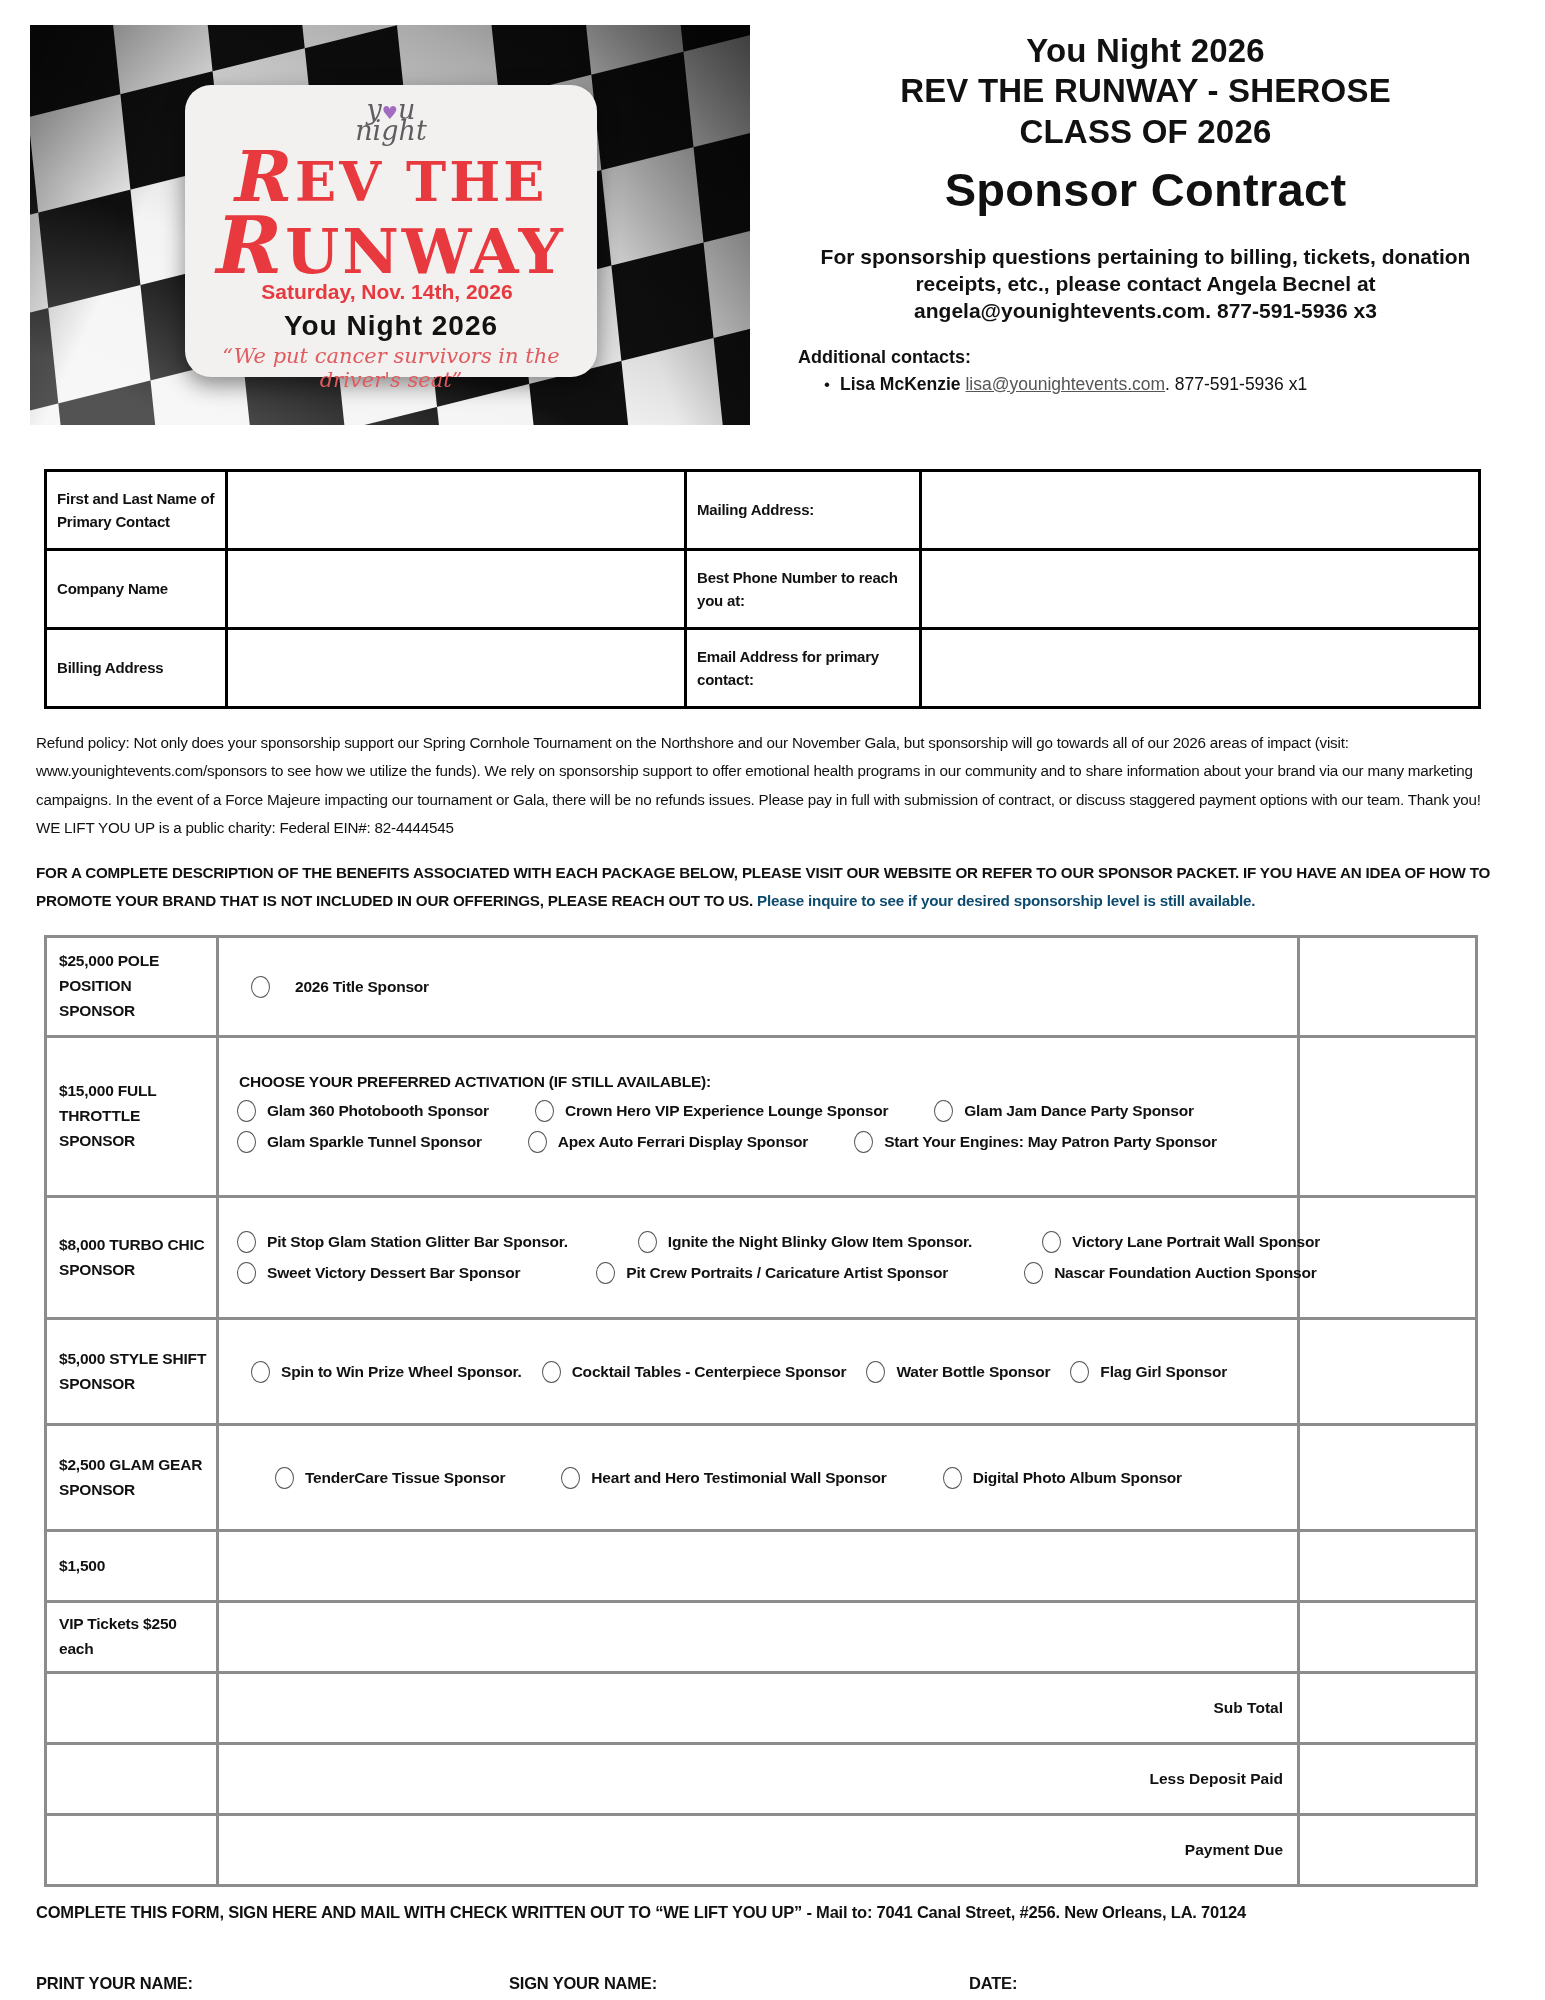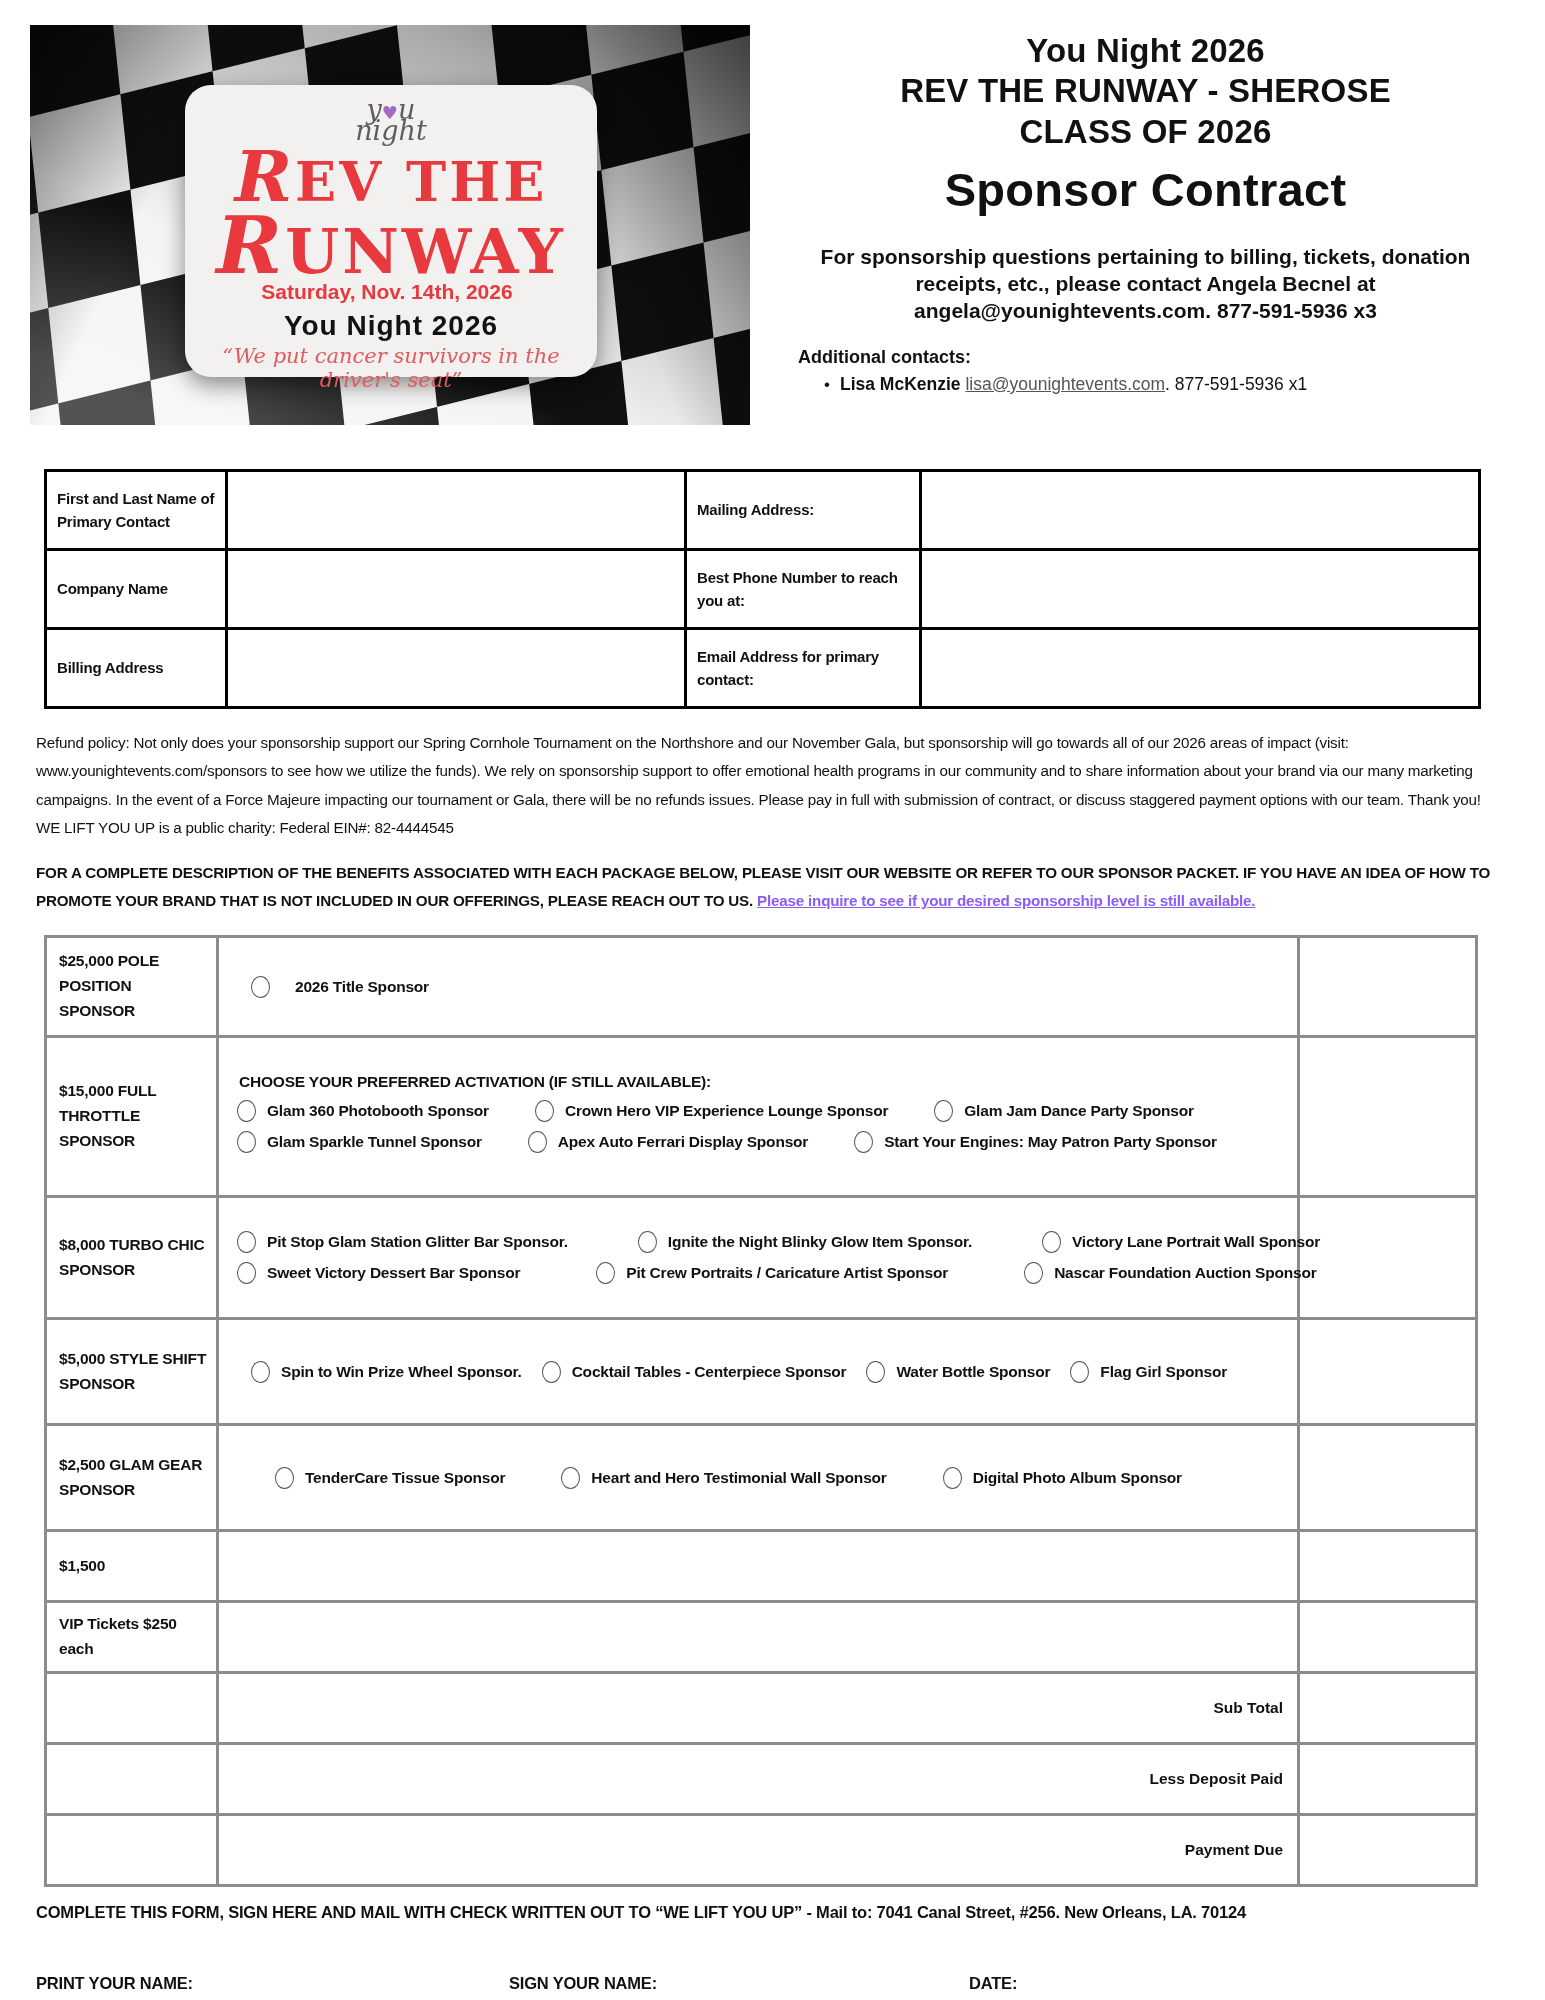--- a/index.html
+++ b/index.html
@@ -45,21 +45,21 @@
   
   table { border-collapse:collapse; }
   .contact-table { margin:44px 0 0 44px; width:1434px; table-layout:fixed; }
   .contact-table td { border:3.5px solid #000; height:79px; vertical-align:middle; }
   .contact-table .lbl { font-weight:bold; font-size:15px; line-height:1.55; padding:6px 10px; letter-spacing:-.2px; }
   .c1 { width:181px; } .c2 { width:459px; } .c3 { width:235px; } .c4 { width:559px; }
 
   
   .refund { margin:20px 44px 0 36px; font-size:15.2px; font-weight:normal; line-height:1.86; letter-spacing:-.2px; }
   .benefits { margin:17px 44px 0 36px; font-size:15.2px; font-weight:bold; line-height:1.84; letter-spacing:-.2px; }
-  .benefits .red { color:#8b5cf6;text-decoration:underline; }
+  .benefits .red { color:#0c4a6e; }
 
   
   .sponsor-table { margin:20px 0 0 44px; width:1434px; table-layout:fixed; }
   .sponsor-table td { border:3.5px solid #8c8c8c; vertical-align:middle; }
   .s1 { width:172px; } .s3 { width:178px; }
   .sp-label { font-weight:bold; font-size:15.5px; line-height:1.6; padding:6px 8px 6px 12px; letter-spacing:-.2px; vertical-align:middle; }
   .opts { padding:6px 4px 6px 18px; }
   .opt-heading { font-weight:bold; font-size:15.5px; margin:2px 0 8px 2px; letter-spacing:-.2px; }
   .opt-line { display:flex; align-items:center; gap:46px; margin:9px 0; flex-wrap:nowrap; }
   .opt { display:flex; align-items:center; font-weight:bold; font-size:15.5px; letter-spacing:-.2px; white-space:nowrap; }

